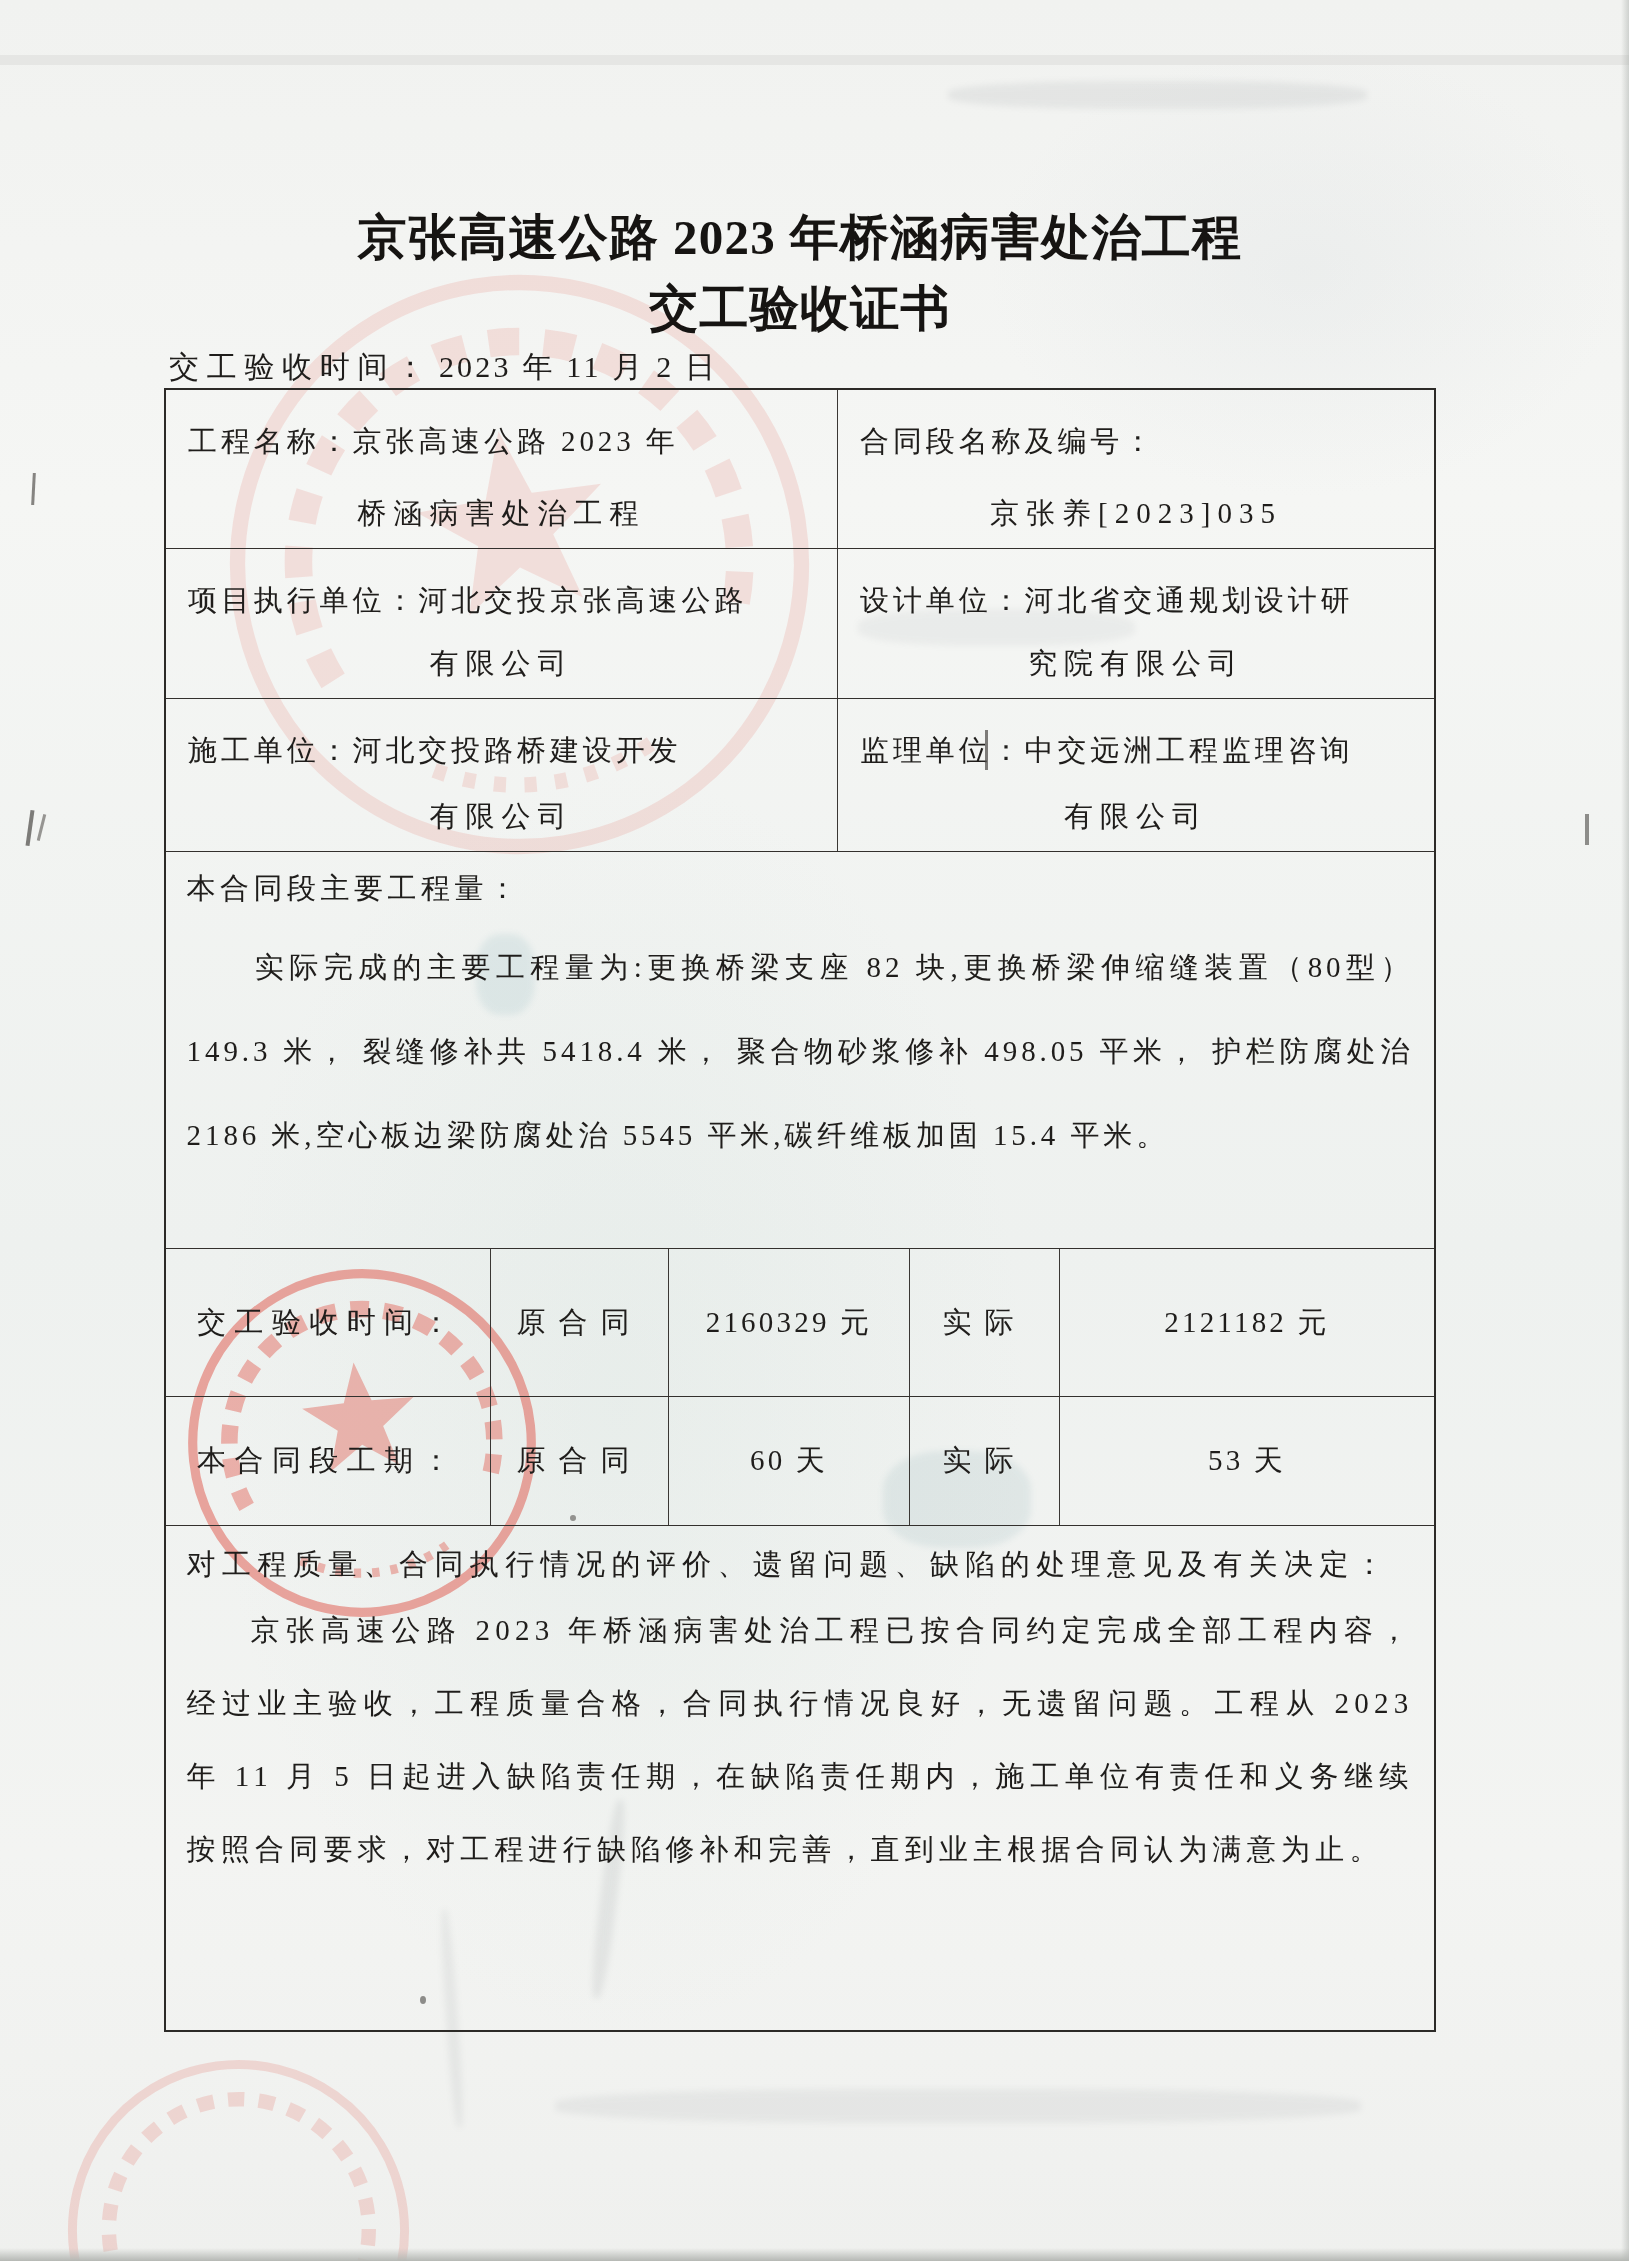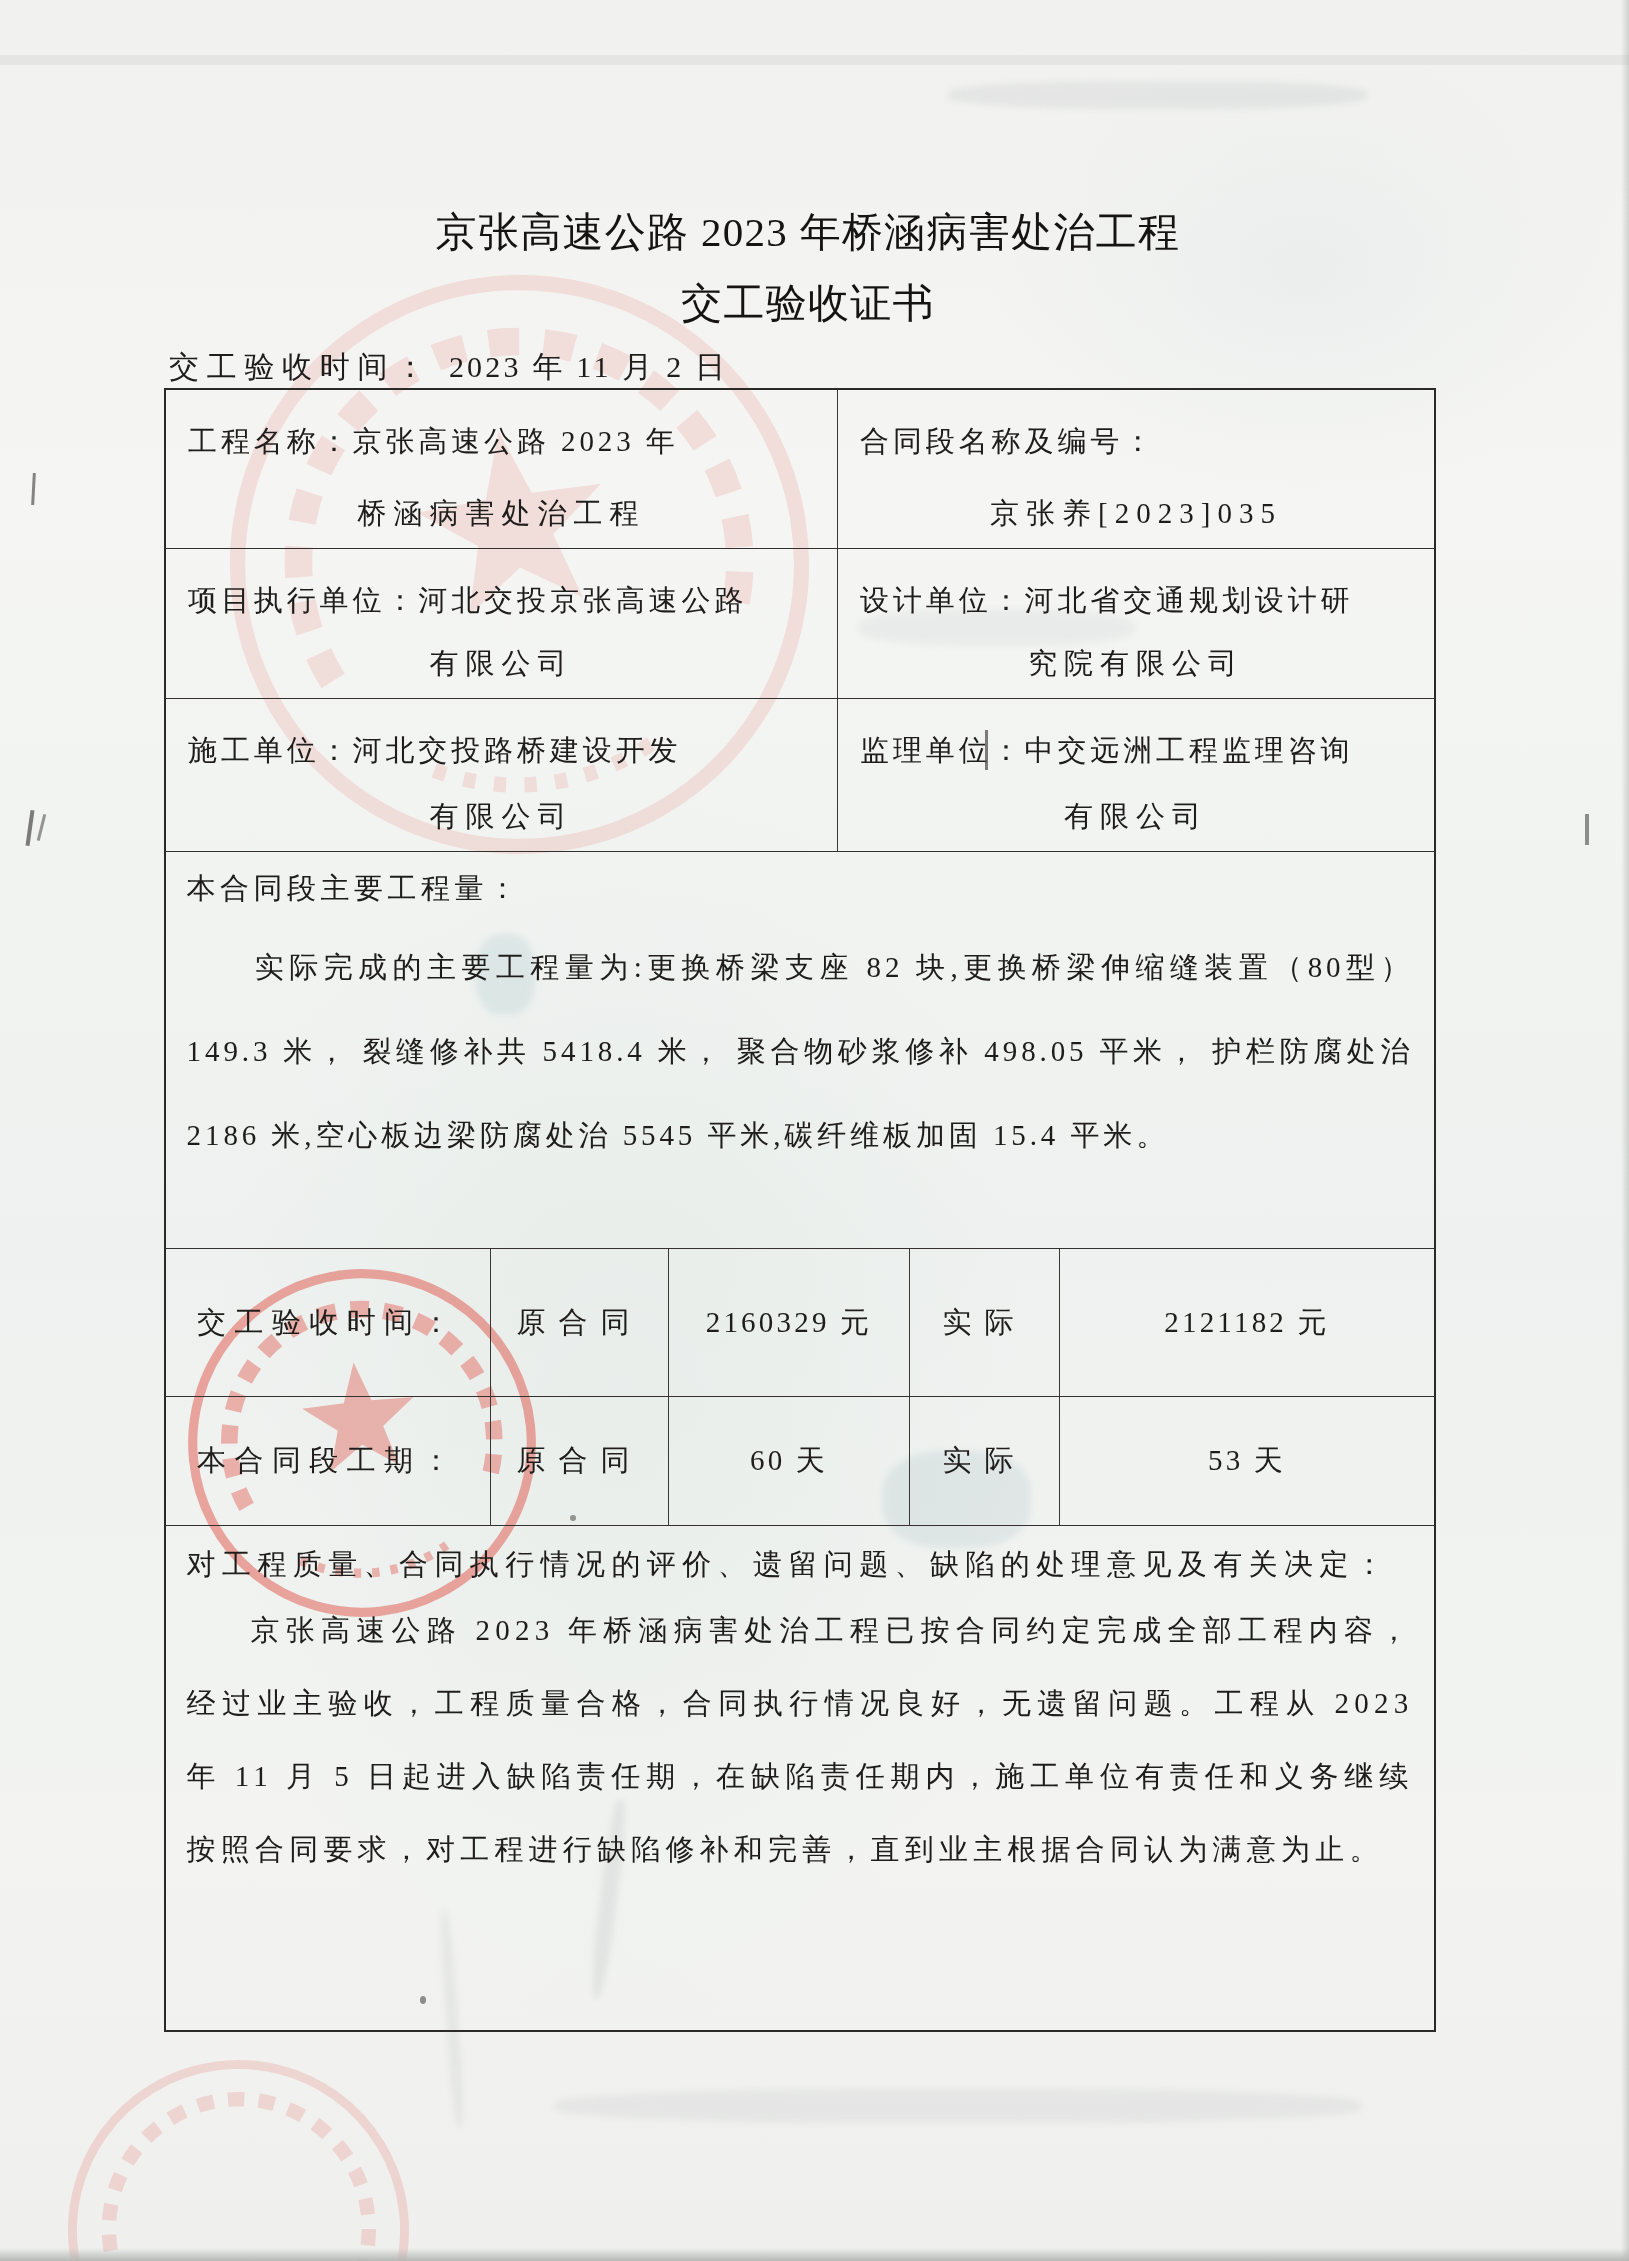--- a/index.html
+++ b/index.html
@@ -17,27 +17,27 @@
     background:
       radial-gradient(ellipse 580px 903px at 38% 62%, rgba(205,222,216,.22), transparent 70%),
       radial-gradient(ellipse 451px 322px at 80% 12%, rgba(214,219,222,.25), transparent 70%);
     pointer-events:none;
   }
   
   .edge-bottom{position:absolute;left:0;right:0;bottom:0;height:13px;background:linear-gradient(180deg,rgba(150,154,150,0),#b5b8b4);}
   .edge-right{position:absolute;top:0;bottom:0;right:0;width:9px;background:linear-gradient(90deg,rgba(180,184,180,0),rgba(170,175,171,.55));}
   .edge-topband{position:absolute;left:0;right:0;top:55px;height:10.3px;background:#d6d8d5;opacity:.45;}
 
-  .title{position:absolute;left:172px;width:1272px;text-align:center;font-weight:400;font-size:41px;letter-spacing:1.3px;color:#161412;}
+  .title{position:absolute;left:164px;width:1272px;text-align:center;font-weight:700;font-size:49px;letter-spacing:1.3px;color:#161412;}
   .t1{top:205px;}
   .t2{top:276px;}
 
   .meta{position:absolute;left:169px;top:347px;font-size:30px;white-space:nowrap;}
   .meta .lbl{letter-spacing:7.7px;}
-  .meta .val{letter-spacing:3.2px;margin-left:16px;}
+  .meta .val{letter-spacing:3.2px;margin-left:6px;}
 
   .ctable{
     position:absolute;left:164px;top:388px;width:1272px;height:1644px;
     border:2.6px solid #2c2a27;box-sizing:border-box;
     display:flex;flex-direction:column;
   }
   .row{display:flex;box-sizing:border-box;flex:0 0 auto;}
   .row + .row{border-top:1.9px solid #33302d;}
   .r1{height:158px;}
   .r2{height:150px;}

